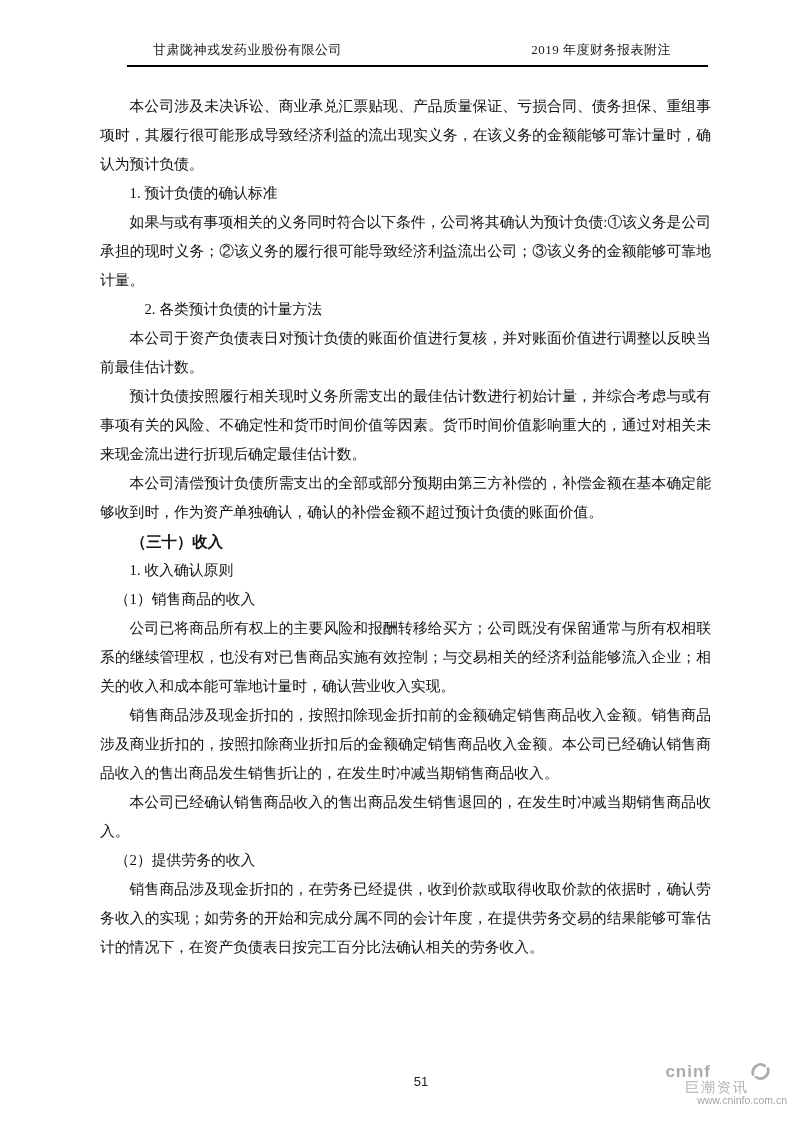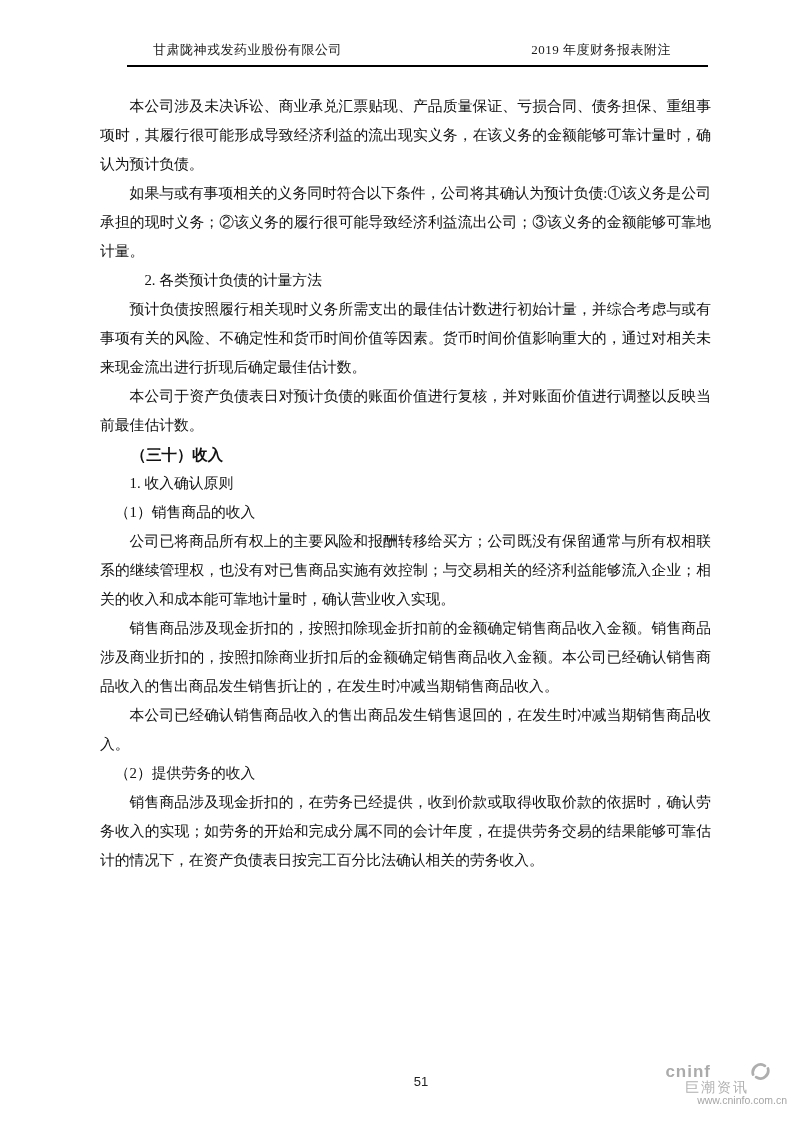--- a/index.html
+++ b/index.html
@@ -97,24 +97,26 @@
 
 <div class="page">
 
   <div class="header">
     <span class="company">甘肃陇神戎发药业股份有限公司</span>
     <span class="doctitle">2019 年度财务报表附注</span>
   </div>
 
   <div class="content">
     <p class="p-body">本公司涉及未决诉讼、商业承兑汇票贴现、产品质量保证、亏损合同、债务担保、重组事项时，其履行很可能形成导致经济利益的流出现实义务，在该义务的金额能够可靠计量时，确认为预计负债。</p>
+    <p class="p-num1">1. 预计负债的确认标准</p>
     <p class="p-body">如果与或有事项相关的义务同时符合以下条件，公司将其确认为预计负债:①该义务是公司承担的现时义务；②该义务的履行很可能导致经济利益流出公司；③该义务的金额能够可靠地计量。</p>
     <p class="p-num2">2. 各类预计负债的计量方法</p>
+    <p class="p-body">本公司于资产负债表日对预计负债的账面价值进行复核，并对账面价值进行调整以反映当前最佳估计数。</p>
     <p class="p-body">预计负债按照履行相关现时义务所需支出的最佳估计数进行初始计量，并综合考虑与或有事项有关的风险、不确定性和货币时间价值等因素。货币时间价值影响重大的，通过对相关未来现金流出进行折现后确定最佳估计数。</p>
-    <p class="p-body">本公司于资产负债表日对预计负债的账面价值进行复核，并对账面价值进行调整以反映当前最佳估计数。</p>
+    <p class="p-body">本公司清偿预计负债所需支出的全部或部分预期由第三方补偿的，补偿金额在基本确定能够收到时，作为资产单独确认，确认的补偿金额不超过预计负债的账面价值。</p>
     <p class="p-head">（三十）收入</p>
     <p class="p-num1">1. 收入确认原则</p>
     <p class="p-sub">（1）销售商品的收入</p>
     <p class="p-body">公司已将商品所有权上的主要风险和报酬转移给买方；公司既没有保留通常与所有权相联系的继续管理权，也没有对已售商品实施有效控制；与交易相关的经济利益能够流入企业；相关的收入和成本能可靠地计量时，确认营业收入实现。</p>
     <p class="p-body">销售商品涉及现金折扣的，按照扣除现金折扣前的金额确定销售商品收入金额。销售商品涉及商业折扣的，按照扣除商业折扣后的金额确定销售商品收入金额。本公司已经确认销售商品收入的售出商品发生销售折让的，在发生时冲减当期销售商品收入。</p>
     <p class="p-body">本公司已经确认销售商品收入的售出商品发生销售退回的，在发生时冲减当期销售商品收入。</p>
     <p class="p-sub">（2）提供劳务的收入</p>
     <p class="p-body">销售商品涉及现金折扣的，在劳务已经提供，收到价款或取得收取价款的依据时，确认劳务收入的实现；如劳务的开始和完成分属不同的会计年度，在提供劳务交易的结果能够可靠估计的情况下，在资产负债表日按完工百分比法确认相关的劳务收入。</p>
   </div>
 

